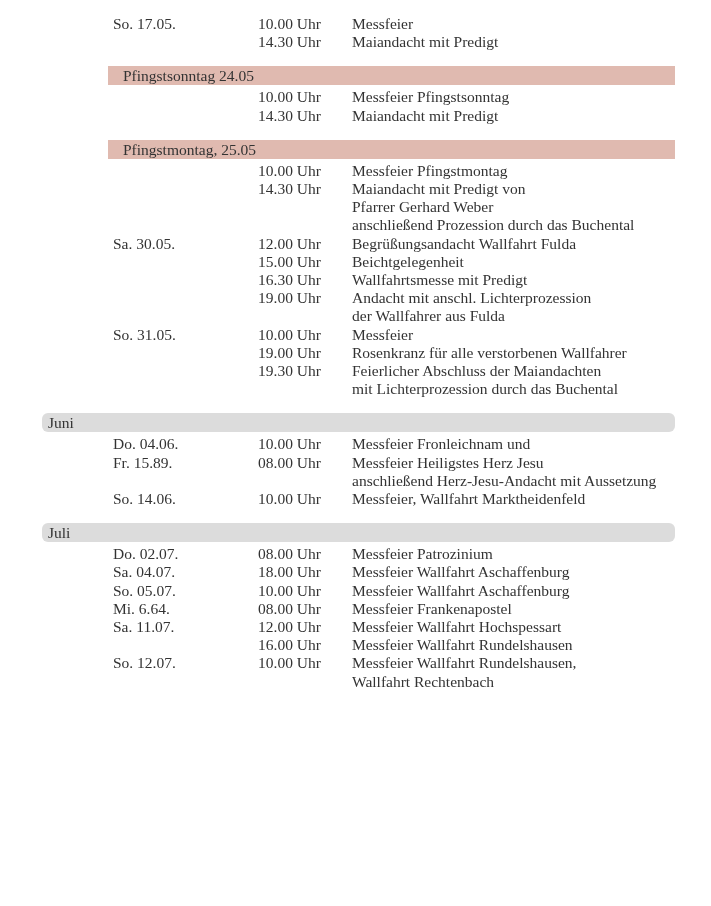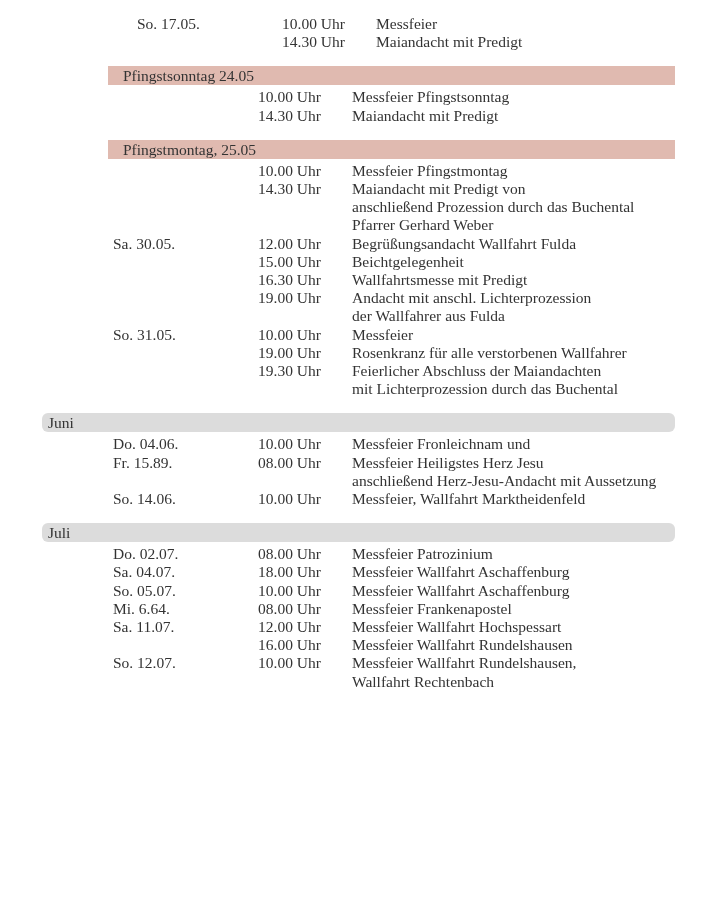--- a/index.html
+++ b/index.html
@@ -13,21 +13,21 @@
     position:relative;
     width:711px;
     height:906px;
     background:var(--page-bg);
     overflow:hidden;
     font-family:"Liberation Serif","DejaVu Serif",serif;
     font-size:15.5px;
     line-height:18.2px;
     color:var(--text);
   }
-  #schedule > :first-child{margin-top:15px;padding-left:24px;}
+  #schedule > :first-child{margin-top:15px;}
   .group{}
   .bar{
     margin-top:15px;
     height:19px;
     line-height:19px;
     box-sizing:border-box;
     white-space:nowrap;
   }
   .bar + .group{margin-top:3px;}
   .bar.pink{
@@ -90,26 +90,26 @@
           <span class="c-desc">Messfeier Pfingstmontag</span>
         </div>
         <div class="line">
           <span class="c-date"></span>
           <span class="c-time">14.30 Uhr</span>
           <span class="c-desc">Maiandacht mit Predigt von</span>
         </div>
         <div class="line">
           <span class="c-date"></span>
           <span class="c-time"></span>
+          <span class="c-desc">Pfarrer Gerhard Weber</span>
+        </div>
+        <div class="line">
+          <span class="c-date"></span>
+          <span class="c-time"></span>
           <span class="c-desc">anschließend Prozession durch das Buchental</span>
-        </div>
-        <div class="line">
-          <span class="c-date"></span>
-          <span class="c-time"></span>
-          <span class="c-desc">Pfarrer Gerhard Weber</span>
         </div>
       </div>
       <div class="group">
         <div class="line">
           <span class="c-date">Sa. 30.05.</span>
           <span class="c-time">12.00 Uhr</span>
           <span class="c-desc">Begrüßungsandacht Wallfahrt Fulda</span>
         </div>
         <div class="line">
           <span class="c-date"></span>

